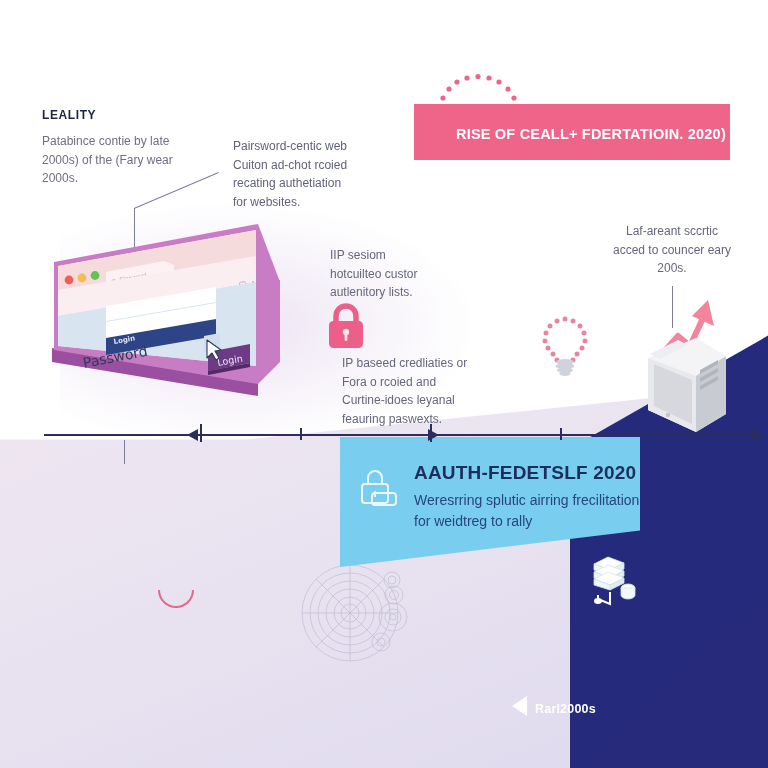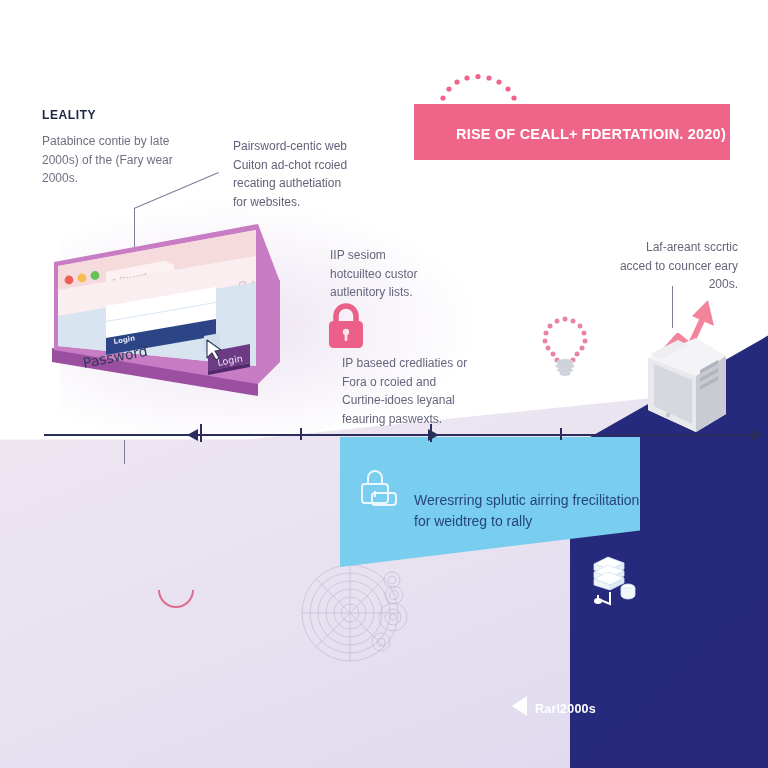--- a/index.html
+++ b/index.html
@@ -62,21 +62,21 @@
   .hdr{
     position:absolute;left:42px;top:108px;
     color:#1d2444;font-size:12px;font-weight:bold;letter-spacing:.6px;
   }
   .para{position:absolute;color:#6e6f82;font-size:12px;line-height:1.55;}
   .para-lead{left:42px;top:132px;width:160px;}
   .para-browser{left:233px;top:137px;width:120px;color:#61627a;}
   .para-pink{left:425px;top:168px;width:250px;color:#6b6c80;line-height:1.6;}
   .para-ip{left:330px;top:246px;width:110px;color:#65667c;}
   .para-cred{left:306px;top:354px;width:130px;color:#65667c;margin-left:36px;}
-  .para-right{left:612px;top:238px;width:120px;color:#65667c;text-align:right;margin-left:6px;}
+  .para-right{left:612px;top:222px;width:120px;color:#65667c;text-align:center;}
   .para-web{left:60px;top:468px;width:150px;color:#6a6b80;}
   .para-rise{left:92px;top:548px;width:150px;color:#4b4d66;font-size:11.5px;line-height:1.5;}
 
   
   .band-title{
     position:absolute;left:414px;top:462px;
     color:#1d2d5e;font-size:19px;font-weight:bold;letter-spacing:.2px;white-space:nowrap;
   }
   .band-sub{
     position:absolute;left:414px;top:490px;width:240px;
@@ -152,20 +152,21 @@
   <div class="blue-band-shadow"></div>
   <div class="blue-band"></div>
 
   <svg class="icon-lock-band" viewBox="0 0 48 48">
     <rect x="6" y="22" width="26" height="19" rx="3" fill="none" stroke="#eaf7fd" stroke-width="2"></rect>
     <path d="M12 22 v-6 a7 7 0 0 1 14 0 v6" fill="none" stroke="#eaf7fd" stroke-width="2"></path>
     <line x1="19" y1="29" x2="19" y2="35" stroke="#eaf7fd" stroke-width="2"></line>
     <rect x="16" y="31" width="24" height="12" rx="3" fill="none" stroke="#eaf7fd" stroke-width="2"></rect>
   </svg>
 
+  <div class="band-title">AAUTH-FEDETSLF 2020</div>
   <div class="band-sub">Weresrring splutic airring frecilitation for weidtreg to rally</div>
 
   <svg class="icon-printer" viewBox="0 0 58 62">
     <g fill="#ffffff" stroke="#cfe6f2" stroke-width="0.8">
       <path d="M10 16 l14 -7 l16 6 l-14 7 z"></path>
       <path d="M10 16 l16 6 l0 6 l-16 -6 z" fill="#f0f6fa"></path>
       <path d="M26 22 l14 -7 l0 6 l-14 7 z" fill="#e3eef6"></path>
       <path d="M10 24 l14 -7 l16 6 l-14 7 z"></path>
       <path d="M10 24 l16 6 l0 5 l-16 -5 z" fill="#f0f6fa"></path>
       <path d="M26 30 l14 -7 l0 5 l-14 7 z" fill="#e3eef6"></path>

